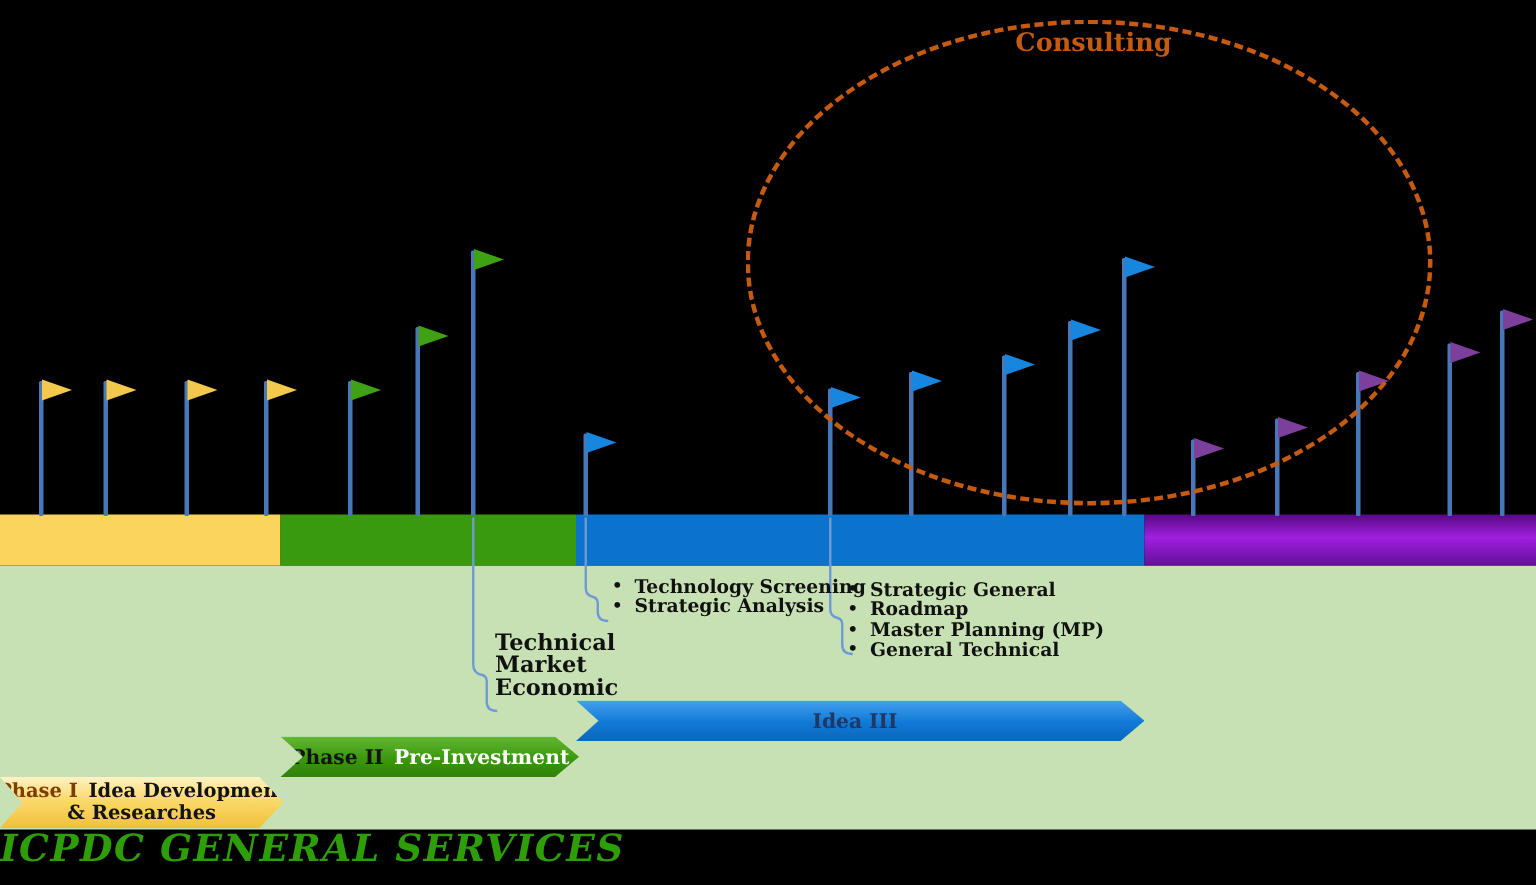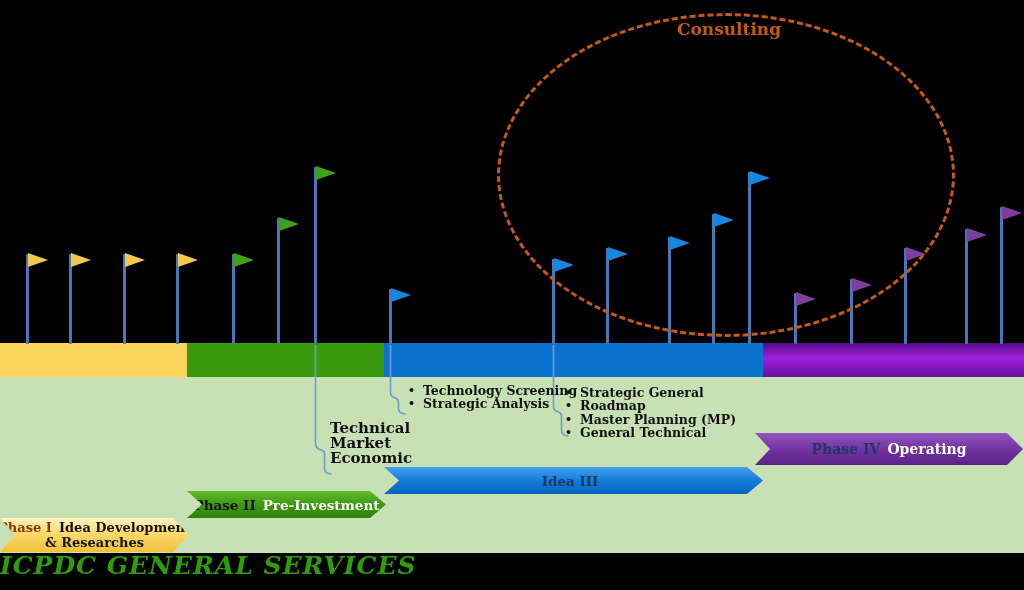--- a/index.html
+++ b/index.html
@@ -135,20 +135,16 @@
 
   <div class="banner b2">
     <span class="plabel c-dark">Phase II</span>
     <span class="c-white">Pre-Investment</span>
   </div>
 
   <div class="banner b3">
     <span class="plabel c-navy">Idea III</span>
   </div>
 
-  <div class="banner b4">
-    <span class="plabel c-navy">Phase IV</span>
-    <span class="c-white">Operating</span>
-  </div>
 
   <div class="title">ICPDC  GENERAL SERVICES</div>
 
 </div>
 
 </body></html>

